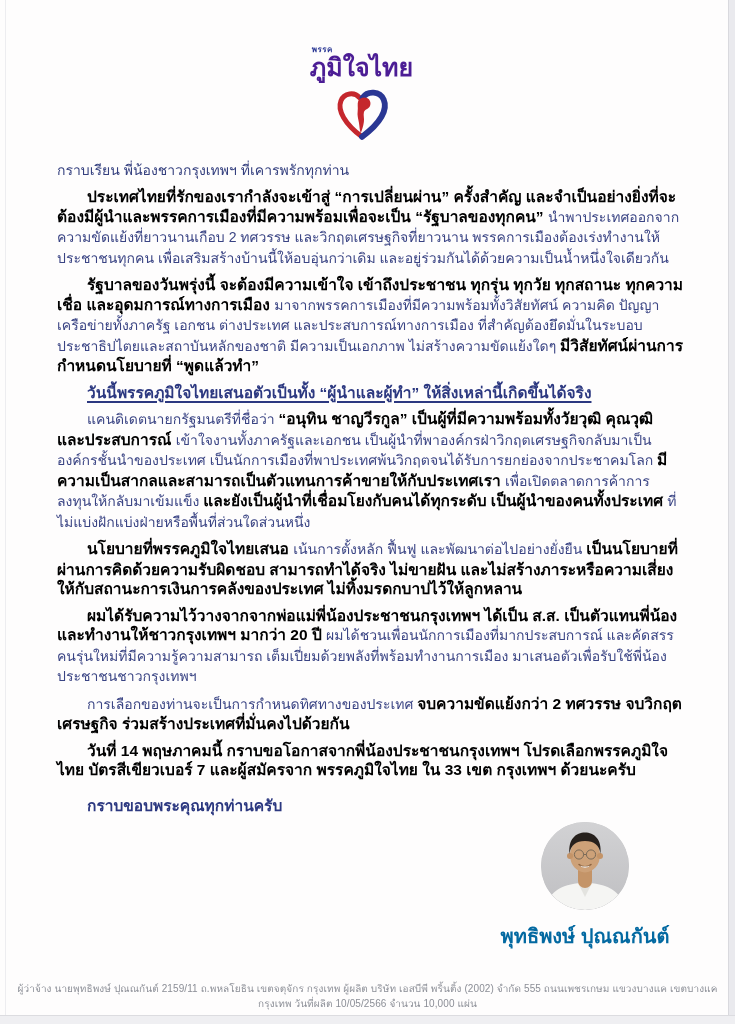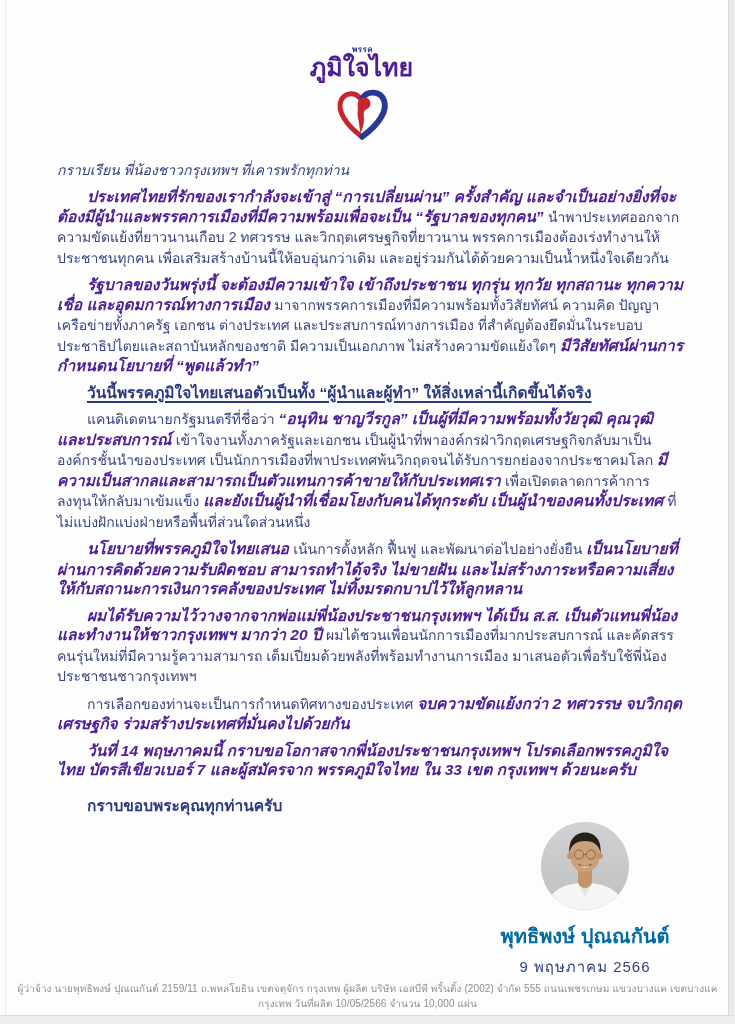--- a/index.html
+++ b/index.html
@@ -26,39 +26,39 @@
   .edge-left {
     position:absolute; top:0; left:5px; width:1px; height:100%;
     background:#ededf0;
   }
 
   
   .logo-block {
     position:absolute; top:46px; left:0; right:12px;
     text-align:center; line-height:1;
   }
-  .logo-text { display:inline-block; text-align:center; }
+  .logo-text { display:inline-block; text-align:left; }
   .logo-top-word { font-size:8px; font-weight:700; color:#2a3794; letter-spacing:.5px; margin-left:2px; }
   .logo-name { font-size:25px; font-weight:700; color:#4c1d95; margin-top:1px; }
   .logo-heart { display:block; margin:2px auto 0 auto; }
 
   
   .letter-body {
     position:absolute; top:161px; left:57px; width:626px;
     color:#35407f;
   }
   .greeting {
-    font-size:14px; line-height:19px; margin-bottom:7px;font-style:italic;
+    font-size:14px; line-height:19px; margin-bottom:7px;
   }
   .para {
     text-indent:30px; line-height:19.5px; margin-bottom:7px;
     text-align:left;
   }
   .run-regular { font-size:14px; font-weight:400; color:#3a4484; }
-  .run-bold { font-size:15.5px; font-weight:700; color:#4c1d95;font-style:italic; }
+  .run-bold { font-size:15.5px; font-weight:700; color:#000000; }
   .run-bold-underline {
     font-size:15.5px; font-weight:700; color:#2c3880;
     text-decoration:underline; text-underline-offset:3px;
     text-decoration-thickness:1.5px;
   }
   .closing-line {
     text-indent:30px; font-size:15.5px; font-weight:700; color:#2c3880;
     line-height:19.5px;
     margin-top:16px;
   }
@@ -156,21 +156,20 @@
           <circle cx="38" cy="32.5" r="4.6" fill="none" stroke="#796a58" stroke-width="1"></circle>
           <circle cx="50" cy="32.5" r="4.6" fill="none" stroke="#796a58" stroke-width="1"></circle>
           <line x1="42.6" y1="32.5" x2="45.4" y2="32.5" stroke="#796a58" stroke-width="1"></line>
 
           <path d="M38,42.5 C41,45.5 47,45.5 50,42.5" fill="none" stroke="#8a623f" stroke-width="1.4" stroke-linecap="round"></path>
           <path d="M39.5,43.4 C41.5,45 46.5,45 48.5,43.4 L48,44.6 C46,46 42,46 40,44.6 Z" fill="#fdfdfd"></path>
         </g>
       </svg>
     </div>
     <div class="sig-name">พุทธิพงษ์ ปุณณกันต์</div>
-    <div class="sig-date">9 พฤษภาคม 2566</div>
   </div>
 
   <div class="fine-print">ผู้ว่าจ้าง นายพุทธิพงษ์ ปุณณกันต์ 2159/11 ถ.พหลโยธิน เขตจตุจักร กรุงเทพ ผู้ผลิต บริษัท เอสบีพี พริ้นติ้ง (2002) จำกัด 555 ถนนเพชรเกษม แขวงบางแค เขตบางแค กรุงเทพ วันที่ผลิต 10/05/2566 จำนวน 10,000 แผ่น</div>
 
   <div class="edge-left"></div>
   <div class="edge-right"></div>
   <div class="edge-bottom"></div>
 </div>
 
 </body></html>

